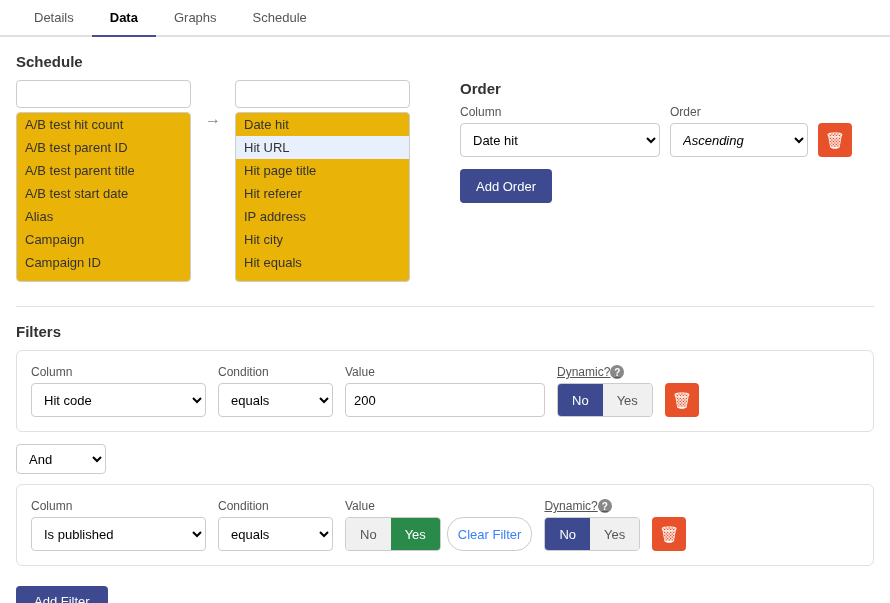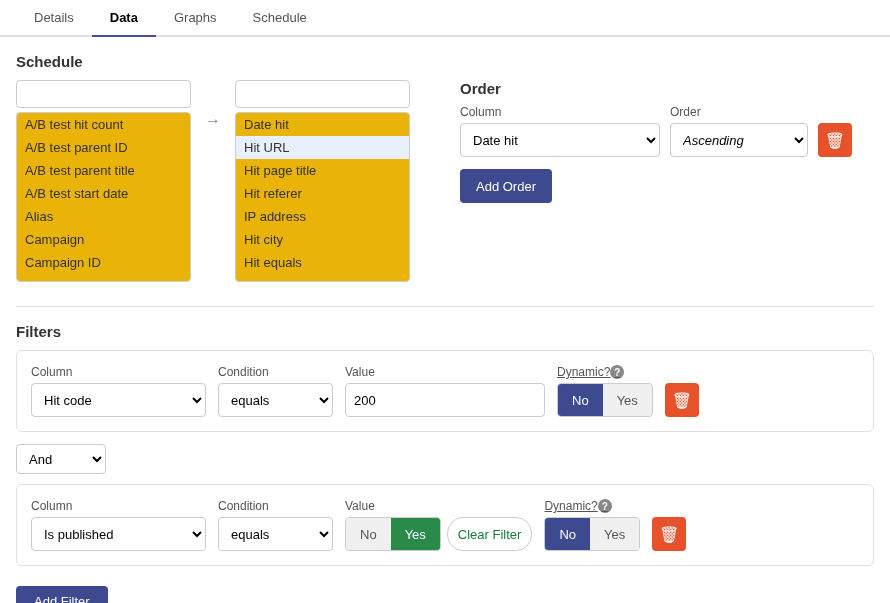--- a/index.html
+++ b/index.html
@@ -264,21 +264,21 @@
     }
 
     .btn-clear-filter {
       background: #fff;
       border: 1px solid #ccc;
       border-radius: 16px;
       padding: 0 10px;
       height: 34px;
       cursor: pointer;
       font-size: 13px;
-      color: #15803d;
+      color: #3b82f6;
     }
 
     .btn-add-filter {
       background: #3d4a8f;
       color: #fff;
       border: none;
       border-radius: 4px;
       padding: 8px 18px;
       cursor: pointer;
       font-size: 13px;

